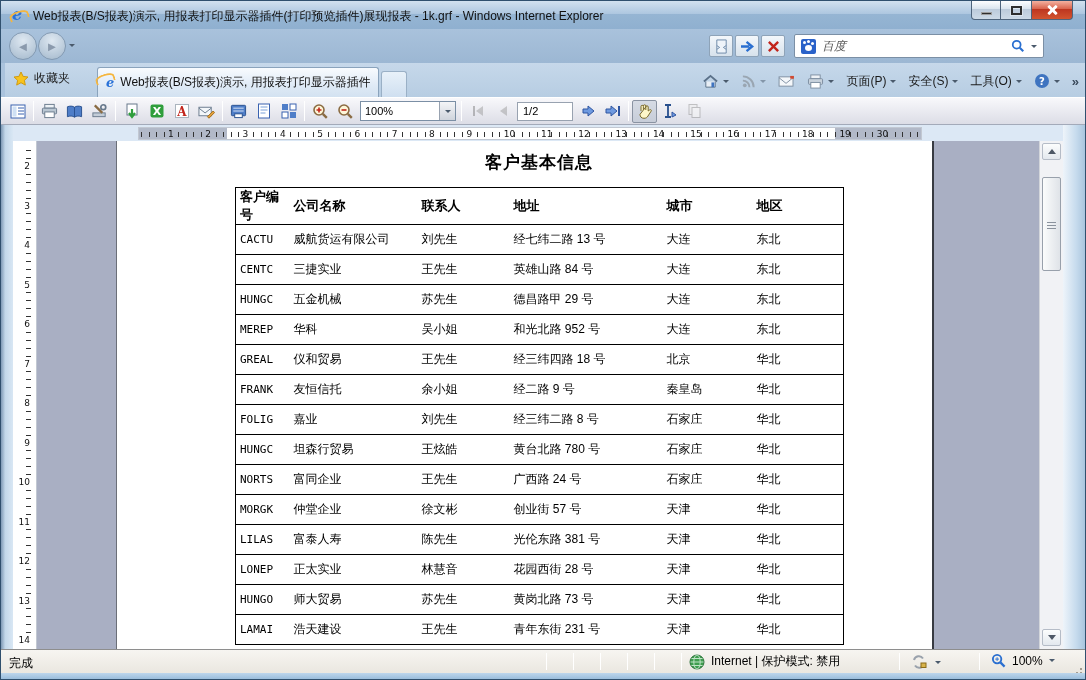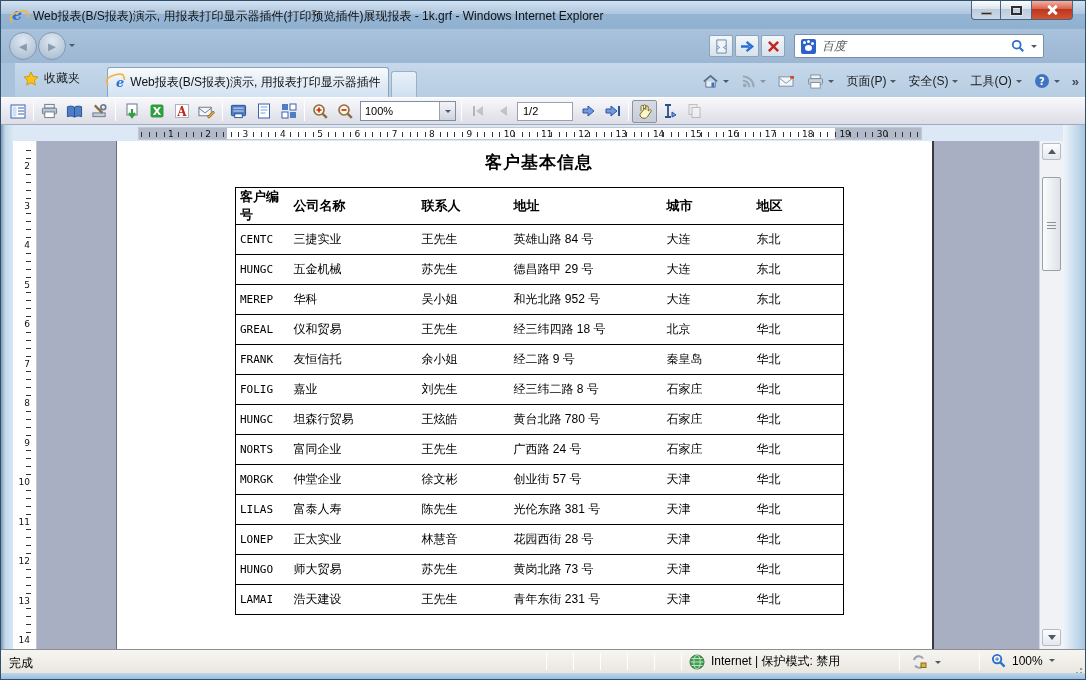--- a/index.html
+++ b/index.html
@@ -49,21 +49,21 @@
     background:linear-gradient(#f3f7fb,#d7e2ec);display:flex;align-items:center;justify-content:center;}
   .search-field{position:absolute;left:793px;top:5px;width:250px;height:24px;background:#fff;
     border:1px solid #7b8fa5;border-radius:2px;display:flex;align-items:center;padding:0 6px;gap:6px;}
   .baidu-paw{width:15px;height:15px;background:#2a62c9;border-radius:2px;position:relative;}
   .baidu-paw::before{content:"";position:absolute;left:4px;top:6px;width:7px;height:6px;background:#fff;border-radius:50%;}
   .baidu-paw::after{content:"";position:absolute;left:2px;top:2px;width:3px;height:3px;background:#fff;border-radius:50%;
     box-shadow:4px -1px 0 #fff,8px 1px 0 #fff;}
   .search-text{flex:1;font-size:12px;font-style:italic;color:#555;}
 
   
-  .tab-row{position:absolute;left:14px;top:62px;right:0;height:48px;
+  .tab-row{position:absolute;left:4px;top:62px;right:0;height:48px;
     background:linear-gradient(#c6d8ea,#b0c8df);}
   .fav-btn{position:absolute;left:8px;top:7px;display:flex;align-items:center;gap:5px;font-size:12px;color:#1a1a1a;}
   .tab-active{position:absolute;left:92px;top:4px;width:282px;height:30px;
     border:1px solid #8aa3bc;border-bottom:none;border-radius:3px 3px 0 0;
     background:linear-gradient(#f8fbfe,#dfeaf6 60%,#d3e2f1);
     display:flex;align-items:center;gap:6px;padding:0 8px;font-size:12px;color:#111;}
   .tab-title{white-space:nowrap;overflow:hidden;flex:1;}
   .tab-stub{position:absolute;left:376px;top:8px;width:26px;height:26px;
     border:1px solid #9ab0c6;border-bottom:none;border-radius:3px 3px 0 0;
     background:linear-gradient(#e8f1f9,#cfdff0);}
@@ -598,20 +598,28 @@
               <th>客户编号</th>
               <th>公司名称</th>
               <th>联系人</th>
               <th>地址</th>
               <th>城市</th>
               <th>地区</th>
             </tr>
           </thead>
           <tbody>
               <tr>
+                <td class="mono">CACTU</td>
+                <td>威航货运有限公司</td>
+                <td>刘先生</td>
+                <td>经七纬二路 13 号</td>
+                <td>大连</td>
+                <td>东北</td>
+              </tr>
+              <tr>
                 <td class="mono">CENTC</td>
                 <td>三捷实业</td>
                 <td>王先生</td>
                 <td>英雄山路 84 号</td>
                 <td>大连</td>
                 <td>东北</td>
               </tr>
               <tr>
                 <td class="mono">HUNGC</td>
                 <td>五金机械</td>

